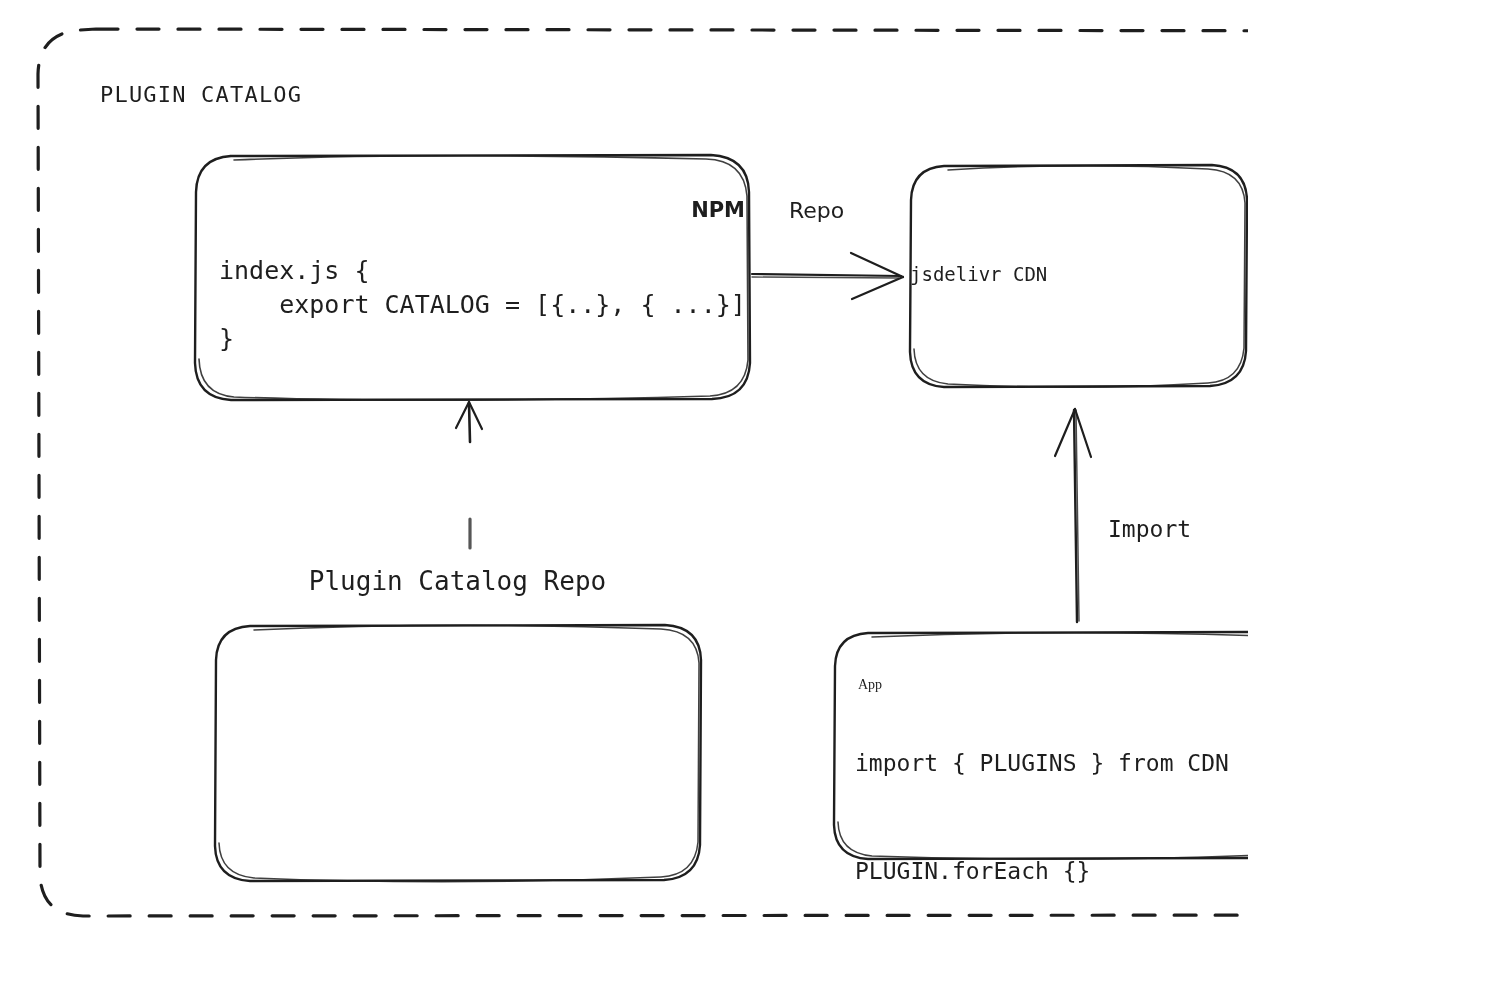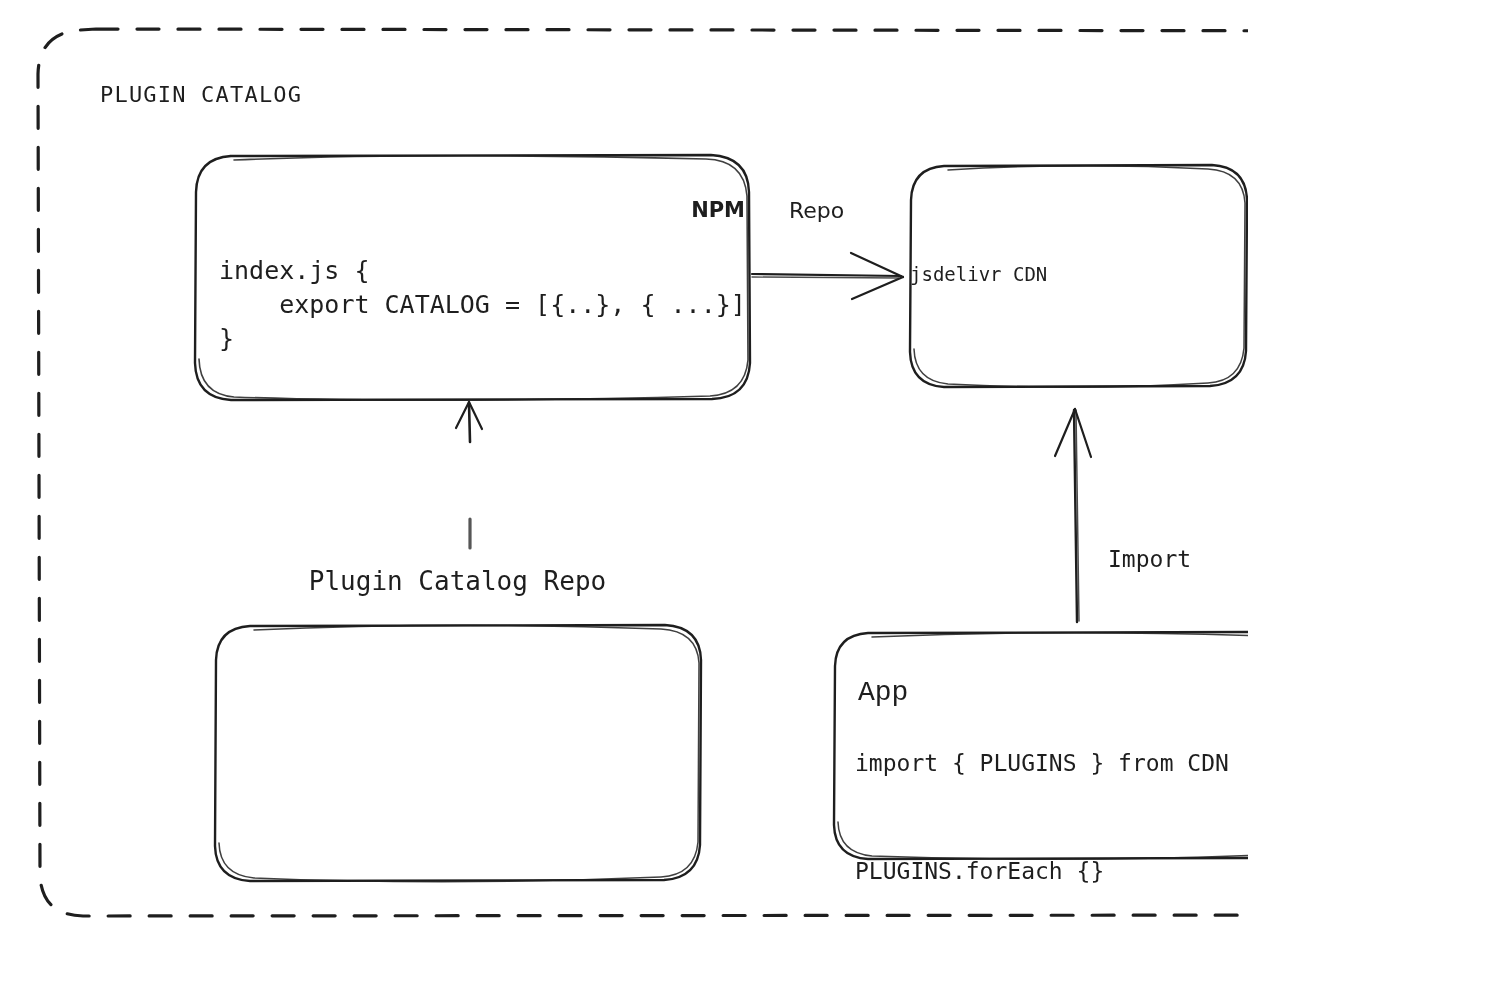--- a/index.html
+++ b/index.html
@@ -92,28 +92,27 @@
     left: 222px;
     top: 707px;
     font-size: 24px;
     line-height: 36px;
   }
   
   #import-label {
     left: 1108px;
     top: 516px;
     font-size: 23px;
-    margin-top: 30px;
   }
   
   #app-title {
     left: 858px;
     top: 677px;
-    font-size: 28px;
-    font-family: Liberation Mono, monospace;
+    font-size: 14px;
+    font-family: Liberation Serif, serif;
   }
   #app-code {
     left: 855px;
     top: 736px;
     font-size: 23px;
     line-height: 54px;
   }
 </style>
 </head>
 <body>
@@ -184,15 +183,15 @@
 
   <div class="txt" id="repo-caption">Plugin Catalog Repo</div>
 
 
   <div class="txt" id="import-label">Import</div>
 
   <div class="txt" id="app-title">App</div>
 
   <div class="txt" id="app-code">import { PLUGINS } from CDN
 
-PLUGINS.forEach {}</div>
+PLUGIN.forEach {}</div>
 
 </div>
 
 </body></html>

